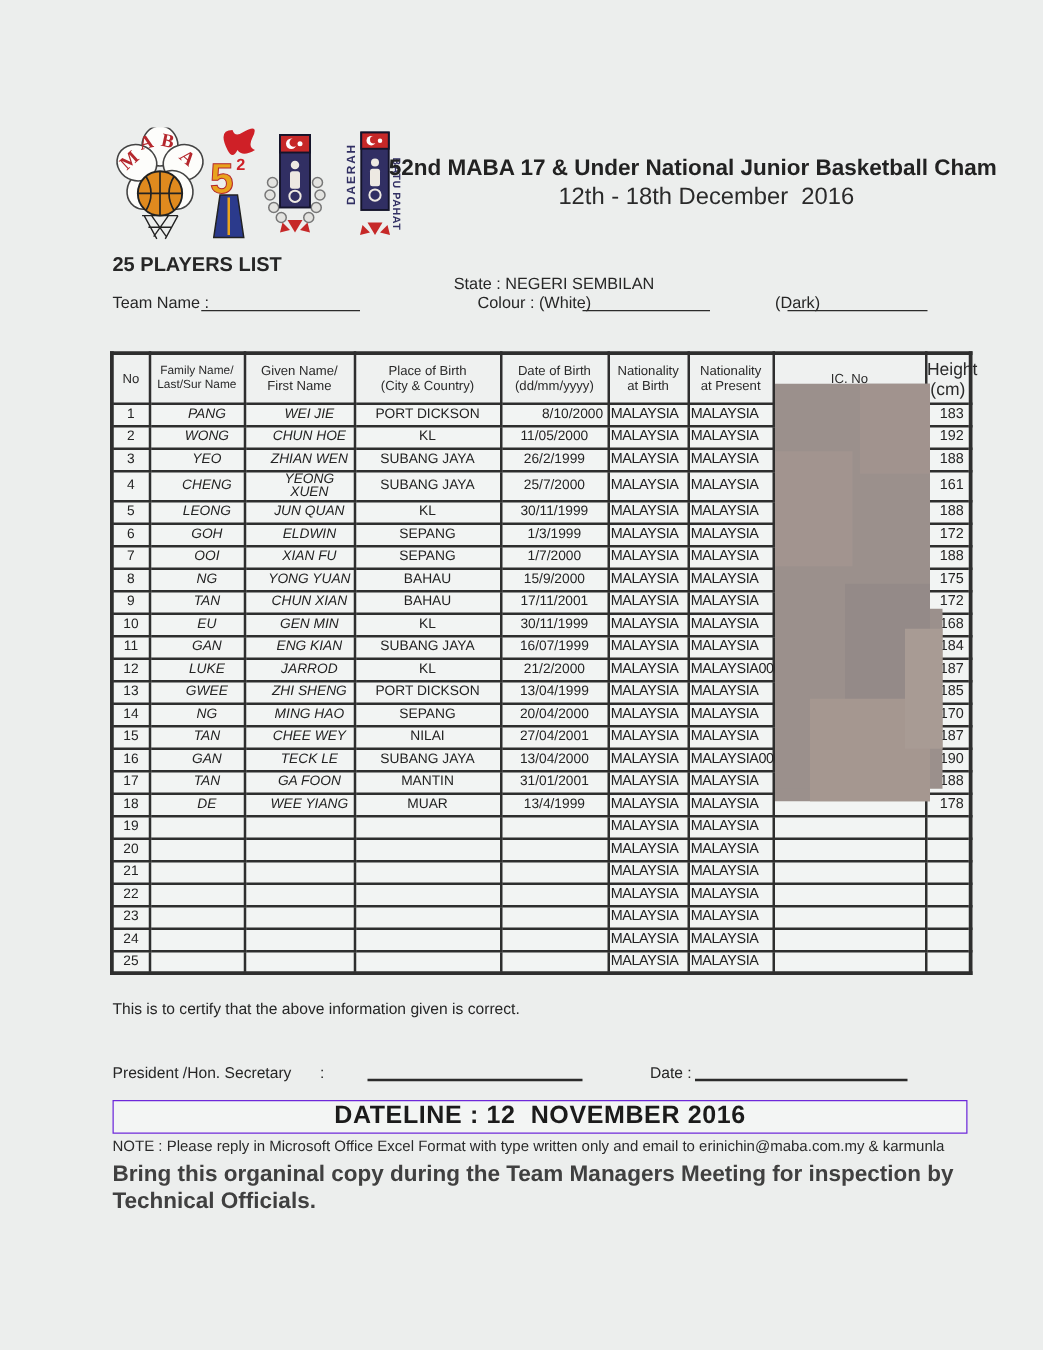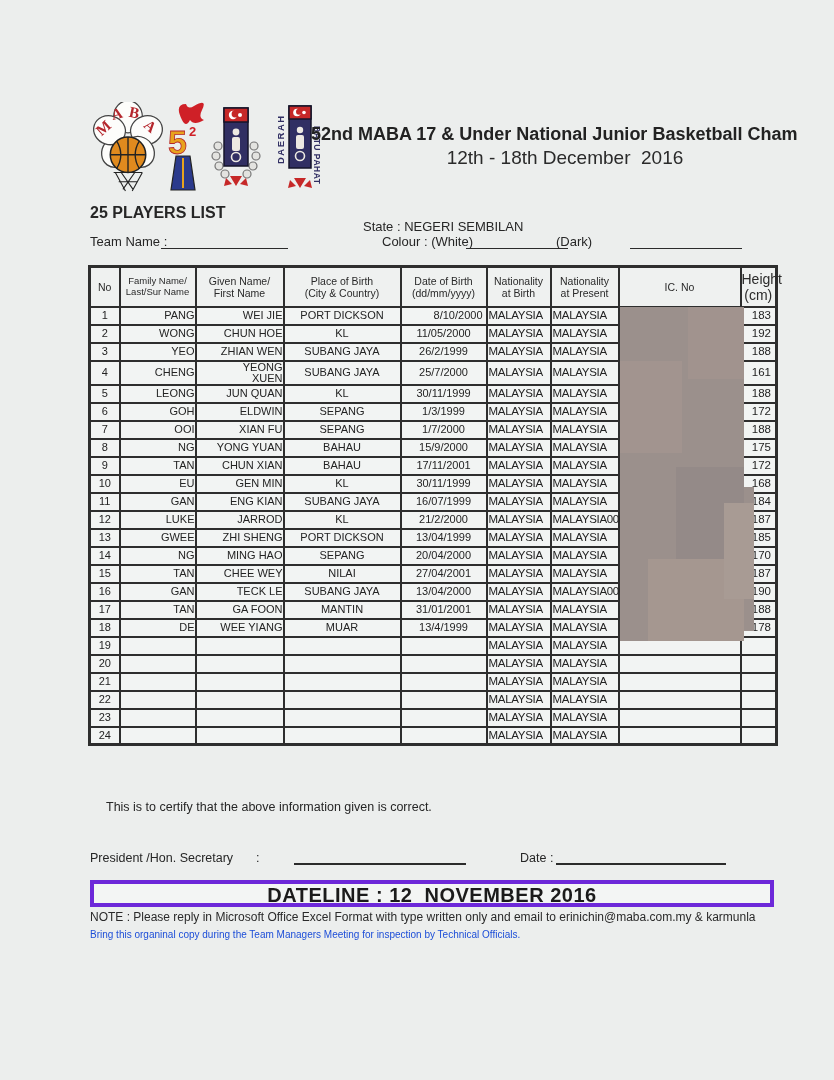--- a/index.html
+++ b/index.html
@@ -22,66 +22,66 @@
 
   
   .players-list { position:absolute; left:90px; top:204px; font-size:16px; font-weight:bold; }
   .state-line   { position:absolute; left:363px; top:205px; font-size:13px;margin-top:14px; }
 
   .team-row { position:absolute; left:0; top:234px; width:834px; font-size:13px; }
   .team-label   { position:absolute; left:90px;  top:0; }
   .team-line    { position:absolute; left:161px; top:0; width:127px; height:15px; border-bottom:1.5px solid #2b2b2b; }
   .colour-label { position:absolute; left:346px; top:0;margin-left:36px; }
   .colour-line  { position:absolute; left:466px; top:0; width:102px; height:15px; border-bottom:1.5px solid #2b2b2b; }
-  .dark-label   { position:absolute; left:556px; top:0; }
+  .dark-label   { position:absolute; left:620px; top:0; }
   .dark-line    { position:absolute; left:630px; top:0; width:112px; height:15px; border-bottom:1.5px solid #2b2b2b; }
 
   
   .table-wrap { position:absolute; left:88px; top:265px; width:687px; }
   table { border-collapse:collapse; table-layout:fixed; width:687px; }
   table, th, td { border:2px solid #2e2e2e; }
-  table { border-width:3px; }
+  table { border-width:3px;margin-top:16px; }
   thead tr { height:40px; }
   th { font-weight:normal; font-size:10.5px; line-height:1.15; white-space:pre-line;
        background:#eff1f0; padding:0; color:#2a2a2a; }
   th.h-family { font-size:9.5px; }
   th.h-height { font-size:14px; }
   tbody tr { height:18px; }
   td { padding:0; font-size:11px; line-height:1; text-align:center; background:#f2f4f3;
        color:#232323; overflow:visible; }
-  td.col-family, td.col-given { text-align:right; padding-left:16px; }
+  td.col-family, td.col-given { text-align:center; padding-left:16px;font-style:italic; }
   td.col-natb, td.col-natp { text-align:left; padding-left:1px; white-space:nowrap; font-size:11.5px; letter-spacing:-0.3px; }
   td.col-height { text-align:right; padding-right:4px; font-size:11.5px; }
   tbody tr:nth-child(1) td.col-dob { text-align:right; padding-right:3px; }
 
   .redaction { position:absolute; left:532px; top:42px; width:124px; height:334px;
                background:#9b908c; z-index:5; }
   .redaction .ext { position:absolute; left:0; top:180px; width:134px; height:144px; background:#9b908c; }
   .redaction .p1 { position:absolute; left:0;   top:54px;  width:62px; height:92px;  background:#a2948f; }
   .redaction .p2 { position:absolute; left:56px; top:160px; width:68px; height:118px; background:#948a88; }
   .redaction .p3 { position:absolute; left:28px; top:252px; width:96px; height:82px;  background:#a59790; }
   .redaction .p4 { position:absolute; left:68px; top:0;     width:56px; height:72px;  background:#a1938e; }
   .redaction .p5 { position:absolute; left:104px; top:196px; width:30px; height:96px; background:#a89b94; }
 
   
-  .certify { position:absolute; left:106px; top:800px; font-size:12.5px; }
+  .certify { position:absolute; left:90px; top:800px; font-size:12.5px; }
   .sig-row { position:absolute; left:0; top:851px; width:834px; font-size:12.5px; }
   .sig-label { position:absolute; left:90px; top:0; }
   .sig-colon { position:absolute; left:256px; top:0; }
   .sig-line  { position:absolute; left:294px; top:0; width:172px; height:14px; border-bottom:2px solid #2b2b2b; }
   .date-label{ position:absolute; left:520px; top:0; }
   .date-line { position:absolute; left:556px; top:0; width:170px; height:14px; border-bottom:2px solid #2b2b2b; }
 
   .dateline-box { position:absolute; left:90px; top:880px; width:684px; height:27px;
-                  border:4px solid #6d28d9; background:#f3f5f4; text-align:center;
+                  border:1px solid #6d28d9; background:#f3f5f4; text-align:center;
                   font-size:20px; font-weight:bold; line-height:22px; white-space:pre;
                   letter-spacing:0.5px; color:#1b1b1b; }
   .note1 { position:absolute; left:90px; top:910px; width:760px; font-size:12px;
            white-space:nowrap; overflow:hidden; color:#2a2a2a; }
-  .note2 { position:absolute; left:90px; top:929px; font-size:10px; color:#1d4ed8; }
+  .note2 { position:absolute; left:90px; top:929px; font-size:18px; color:#404040;font-weight:bold; }
 </style>
 </head>
 <body>
 
 <div class="page">
 
   <div class="logos">
 
     <svg width="76" height="92" viewBox="0 0 90 108">
       <g>
@@ -464,20 +464,31 @@
             <td class="col-no">24</td>
             <td class="col-family"></td>
             <td class="col-given"></td>
             <td class="col-place"></td>
             <td class="col-dob"></td>
             <td class="col-natb">MALAYSIA</td>
             <td class="col-natp">MALAYSIA</td>
             <td class="col-ic"></td>
             <td class="col-height"></td>
           </tr>
+          <tr>
+            <td class="col-no">25</td>
+            <td class="col-family"></td>
+            <td class="col-given"></td>
+            <td class="col-place"></td>
+            <td class="col-dob"></td>
+            <td class="col-natb">MALAYSIA</td>
+            <td class="col-natp">MALAYSIA</td>
+            <td class="col-ic"></td>
+            <td class="col-height"></td>
+          </tr>
         </tbody>
     </table>
     <div class="redaction">
       <div class="ext"></div>
         <div class="p1"></div>
         <div class="p2"></div>
       <div class="p3"></div>
         <div class="p4"></div>
         <div class="p5"></div>
     </div>

